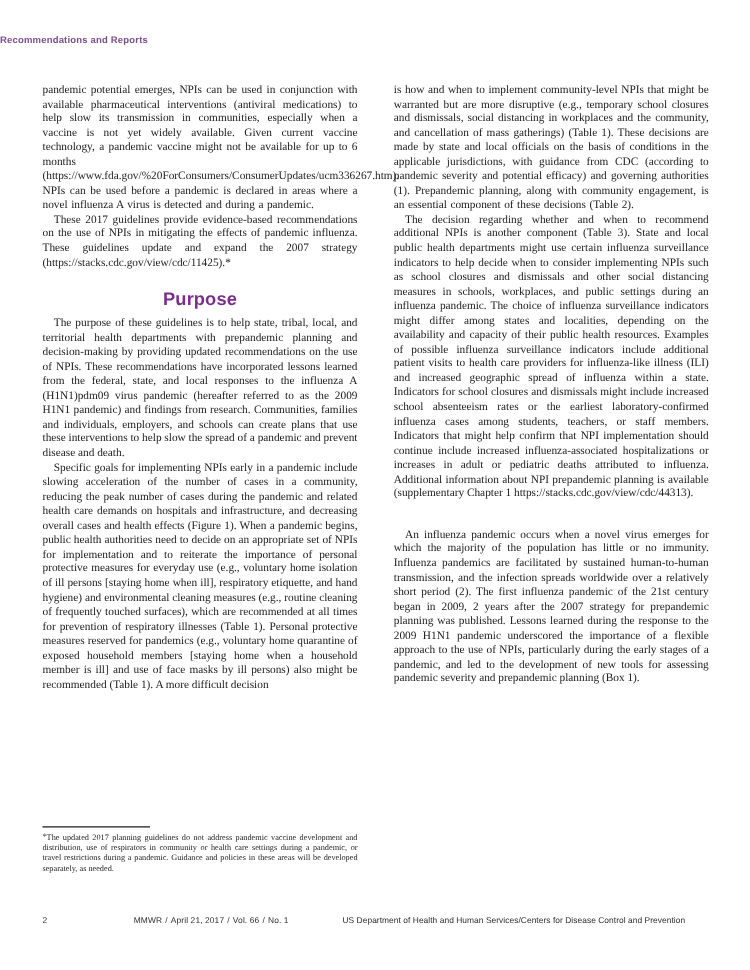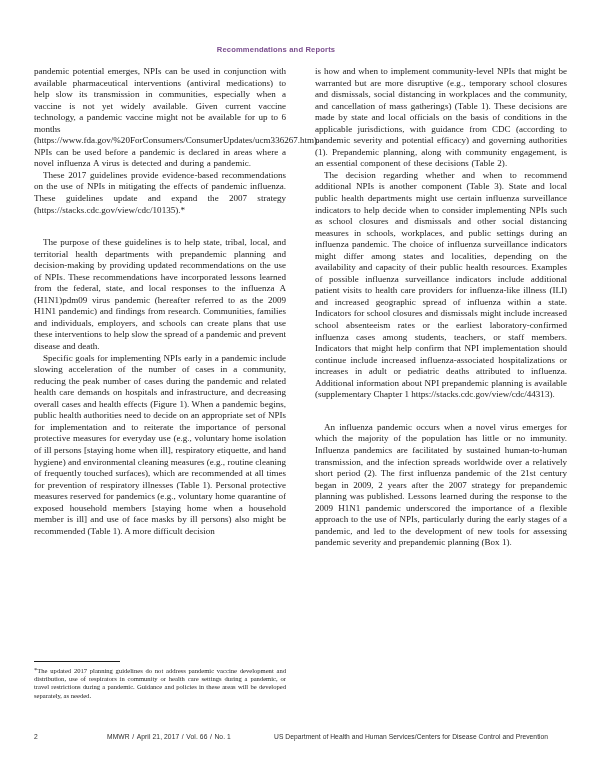--- a/index.html
+++ b/index.html
@@ -12,24 +12,24 @@
     height: 776px;
     position: relative;
     font-family: "Liberation Serif", "DejaVu Serif", serif;
     color: #1a1a1a;
     overflow: hidden;
   }
 
   
   .running-head {
     position: absolute;
-    top: 45px;
+    top: 27px;
     left: 0;
     width: 552px;
-    text-align: center;
+    text-align: left;
     font-family: "Liberation Sans", "DejaVu Sans", sans-serif;
     font-size: 7.6px;
     font-weight: 700;
     letter-spacing: 0.15px;
     color: #7b4f8e;
   }
 
   
   .columns {
     position: absolute;
@@ -133,23 +133,24 @@
 
 <div class="running-head">Recommendations and Reports</div>
 
 <div class="columns">
 
   <div class="col col-left">
     <div class="flow">
 
       <p class="body noindent loose">pandemic potential emerges, NPIs can be used in conjunction with available pharmaceutical interventions (antiviral medications) to help slow its transmission in communities, especially when a vaccine is not yet widely available. Given current vaccine technology, a pandemic vaccine might not be available for up to 6 months (https://www.fda.gov/%20ForConsumers/ConsumerUpdates/ucm336267.htm). NPIs can be used before a pandemic is declared in areas where a novel influenza A virus is detected and during a pandemic.</p>
 
-      <p class="body loose">These 2017 guidelines provide evidence-based recommendations on the use of NPIs in mitigating the effects of pandemic influenza. These guidelines update and expand the 2007 strategy (https://stacks.cdc.gov/view/cdc/10135).*</p>
+      <p class="body loose">These 2017 guidelines provide evidence-based recommendations on the use of NPIs in mitigating the effects of pandemic influenza. These guidelines update and expand the 2007 strategy (https://stacks.cdc.gov/view/cdc/11425).*</p>
 
       <div class="head-gap-top"></div>
+      <h2 class="section">Purpose</h2>
       <div class="head-gap-bottom"></div>
 
       <p class="body">The purpose of these guidelines is to help state, tribal, local, and territorial health departments with prepandemic planning and decision-making by providing updated recommendations on the use of NPIs. These recommendations have incorporated lessons learned from the federal, state, and local responses to the influenza A (H1N1)pdm09 virus pandemic (hereafter referred to as the 2009 H1N1 pandemic) and findings from research. Communities, families and individuals, employers, and schools can create plans that use these interventions to help slow the spread of a pandemic and prevent disease and death.</p>
 
       <p class="body">Specific goals for implementing NPIs early in a pandemic include slowing acceleration of the number of cases in a community, reducing the peak number of cases during the pandemic and related health care demands on hospitals and infrastructure, and decreasing overall cases and health effects (Figure 1). When a pandemic begins, public health authorities need to decide on an appropriate set of NPIs for implementation and to reiterate the importance of personal protective measures for everyday use (e.g., voluntary home isolation of ill persons [staying home when ill], respiratory etiquette, and hand hygiene) and environmental cleaning measures (e.g., routine cleaning of frequently touched surfaces), which are recommended at all times for prevention of respiratory illnesses (Table 1). Personal protective measures reserved for pandemics (e.g., voluntary home quarantine of exposed household members [staying home when a household member is ill] and use of face masks by ill persons) also might be recommended (Table 1). A more difficult decision</p>
     </div>
 
     <div class="footnote-block">
       <div class="footnote-rule"></div>
       <p class="footnote"><span class="fn-mark">*</span><span>The updated 2017 planning guidelines do not address pandemic vaccine development and distribution, use of respirators in community or health care settings during a pandemic, or travel restrictions during a pandemic. Guidance and policies in these areas will be developed separately, as needed.</span></p>

